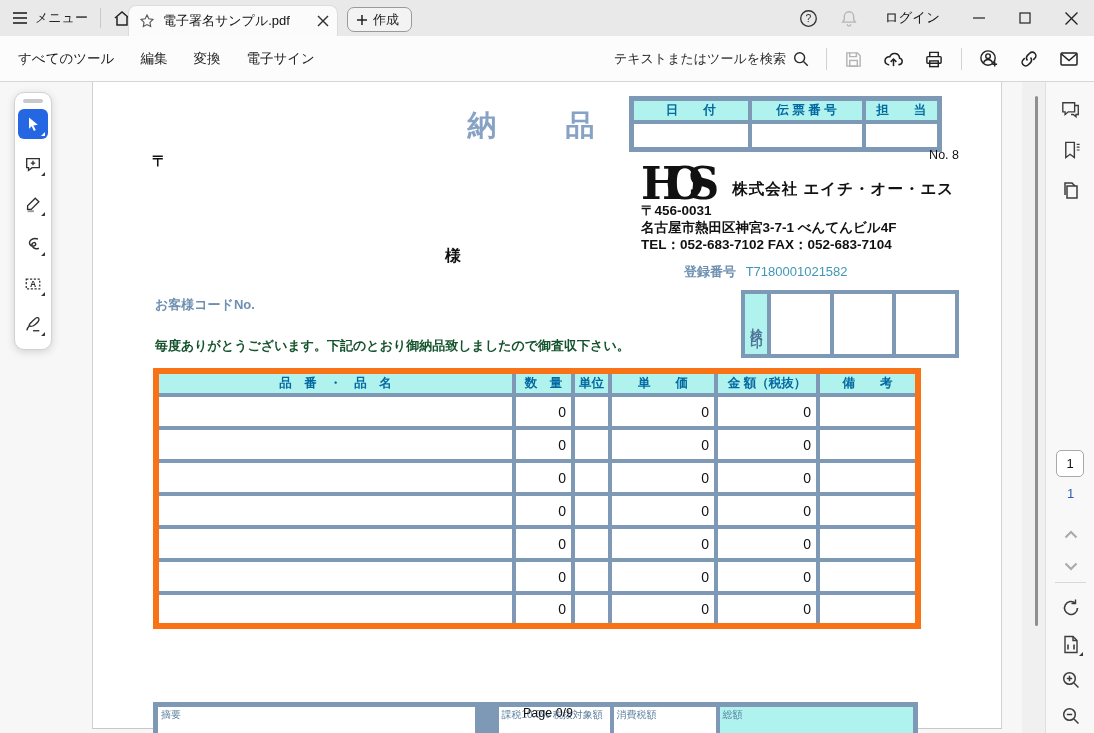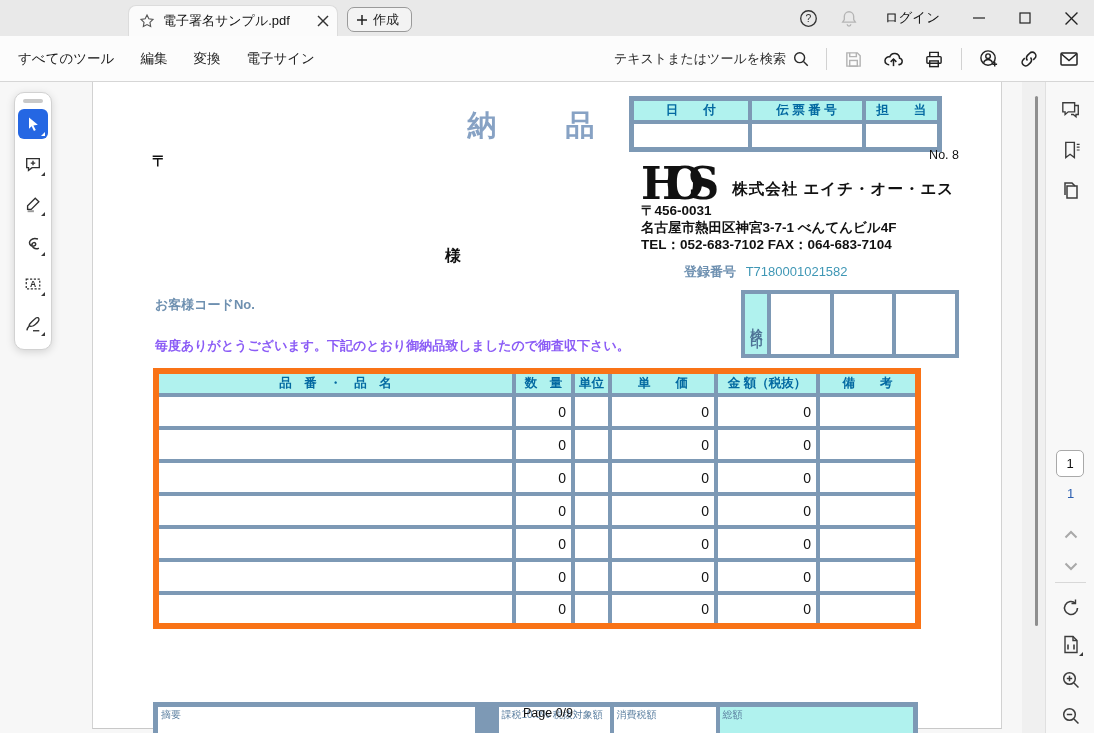--- a/index.html
+++ b/index.html
@@ -73,21 +73,21 @@
   .logo-row { display:flex; align-items:flex-end; }
   .logo { font-family:"DejaVu Serif","Liberation Serif",serif; font-weight:bold; font-size:44px; line-height:0.82; letter-spacing:-0.38em; padding-right:0.4em; }
   .co-name { font-size:15.5px; font-weight:bold; letter-spacing:1px; margin-left:12px; margin-bottom:2px; white-space:nowrap; }
   .co-line { font-size:13.5px; line-height:17px; white-space:nowrap; font-weight:bold; }
   .reg-line { margin-top:10px; font-size:13px; white-space:nowrap; }
   .reg-label { color:#6e90b0; font-weight:bold;margin-left:43px; }
   .reg-number { color:#3f97b5; margin-left:6px; }
 
   .addressee { position:absolute; left:352px; top:164px; font-size:16px; font-weight:bold; color:#111; }
   .customer-code { position:absolute; left:62px; top:214px; font-size:13px; font-weight:bold; color:#6e90b0; }
-  .greeting { position:absolute; left:62px; top:255px; font-size:13px; font-weight:bold; color:#8b5cf6; white-space:nowrap;text-align:center; }
+  .greeting { position:absolute; left:62px; top:255px; font-size:13px; font-weight:bold; color:#14532d; white-space:nowrap;text-align:center; }
 
   .stamp-box { position:absolute; left:648px; top:208px; width:218px; height:68px; border:4px solid #7d99b5; display:flex; background:#7d99b5; }
   .stamp-label { width:22px; background:#b0f2ee; color:#4e7396; font-size:12.5px; font-weight:bold; display:flex; align-items:center; justify-content:center; writing-mode:vertical-rl; text-orientation:upright; letter-spacing:8px; padding-top:4px; }
   .stamp-cell { flex:1; background:#fff; margin-left:4px; }
 
   .main-table { position:absolute; left:60px; top:286px; }
   .main-table table { border:6px solid #f97316; }
   .main-table td { height:33px; font-size:14px; color:#111; padding:0 5px; }
   .main-table td.num { text-align:right; }
 
@@ -101,20 +101,43 @@
   .page-footer { position:absolute; left:360px; top:624px; width:190px; text-align:center; font-size:12.5px; color:#111; }
 
   svg { display:block; }
 </style>
 </head>
 <body>
 
 <div class="app">
 
   <div class="titlebar">
+    <div class="tb-left">
+      <div class="menu-btn">
+        <span>
+          <svg width="16" height="14" viewBox="0 0 16 14">
+              <g stroke="#222" stroke-width="1.6">
+                <line x1="1" y1="2" x2="15" y2="2"></line>
+                <line x1="1" y1="7" x2="15" y2="7"></line>
+                <line x1="1" y1="12" x2="15" y2="12"></line>
+              </g>
+            </svg>
+        </span>
+        <span>メニュー</span>
+      </div>
+      <div class="tb-sep"></div>
+      <div class="home-btn">
+        <span>
+          <svg width="18" height="17" viewBox="0 0 18 17" fill="none" stroke="#222" stroke-width="1.5">
+              <path d="M2 8 L9 2 L16 8"></path>
+              <path d="M4 7 V15 H14 V7"></path>
+            </svg>
+        </span>
+      </div>
+    </div>
 
     <div class="tab">
       <span>
         <svg width="16" height="16" viewBox="0 0 20 20" fill="none" stroke="#555" stroke-width="1.4">
             <path d="M10 2.5l2.3 4.7 5.2.8-3.8 3.7.9 5.2L10 14.4l-4.6 2.5.9-5.2L2.5 8l5.2-.8z"></path>
           </svg>
       </span>
       <span class="tab-title">電子署名サンプル.pdf</span>
       <span class="tab-close">
         <svg width="12" height="12" viewBox="0 0 12 12" stroke="#333" stroke-width="1.4">
@@ -270,21 +293,21 @@
       </div>
       <div class="doc-no">No. 8</div>
 
       <div class="company">
         <div class="logo-row">
           <span class="logo">HOS</span>
           <span class="co-name">株式会社 エイチ・オー・エス</span>
         </div>
         <div class="co-line">〒456-0031</div>
         <div class="co-line">名古屋市熱田区神宮3-7-1 べんてんビル4F</div>
-        <div class="co-line">TEL：052-683-7102 FAX：064-683-7104</div>
+        <div class="co-line">TEL：052-683-7102 FAX：052-683-7104</div>
         <div class="reg-line">
           <span class="reg-label">登録番号</span>
           <span class="reg-number">T7180001021582</span>
         </div>
       </div>
 
       <div class="addressee">様</div>
       <div class="customer-code">お客様コードNo.</div>
       <div class="greeting">毎度ありがとうございます。下記のとおり御納品致しましたので御査収下さい。</div>
 

